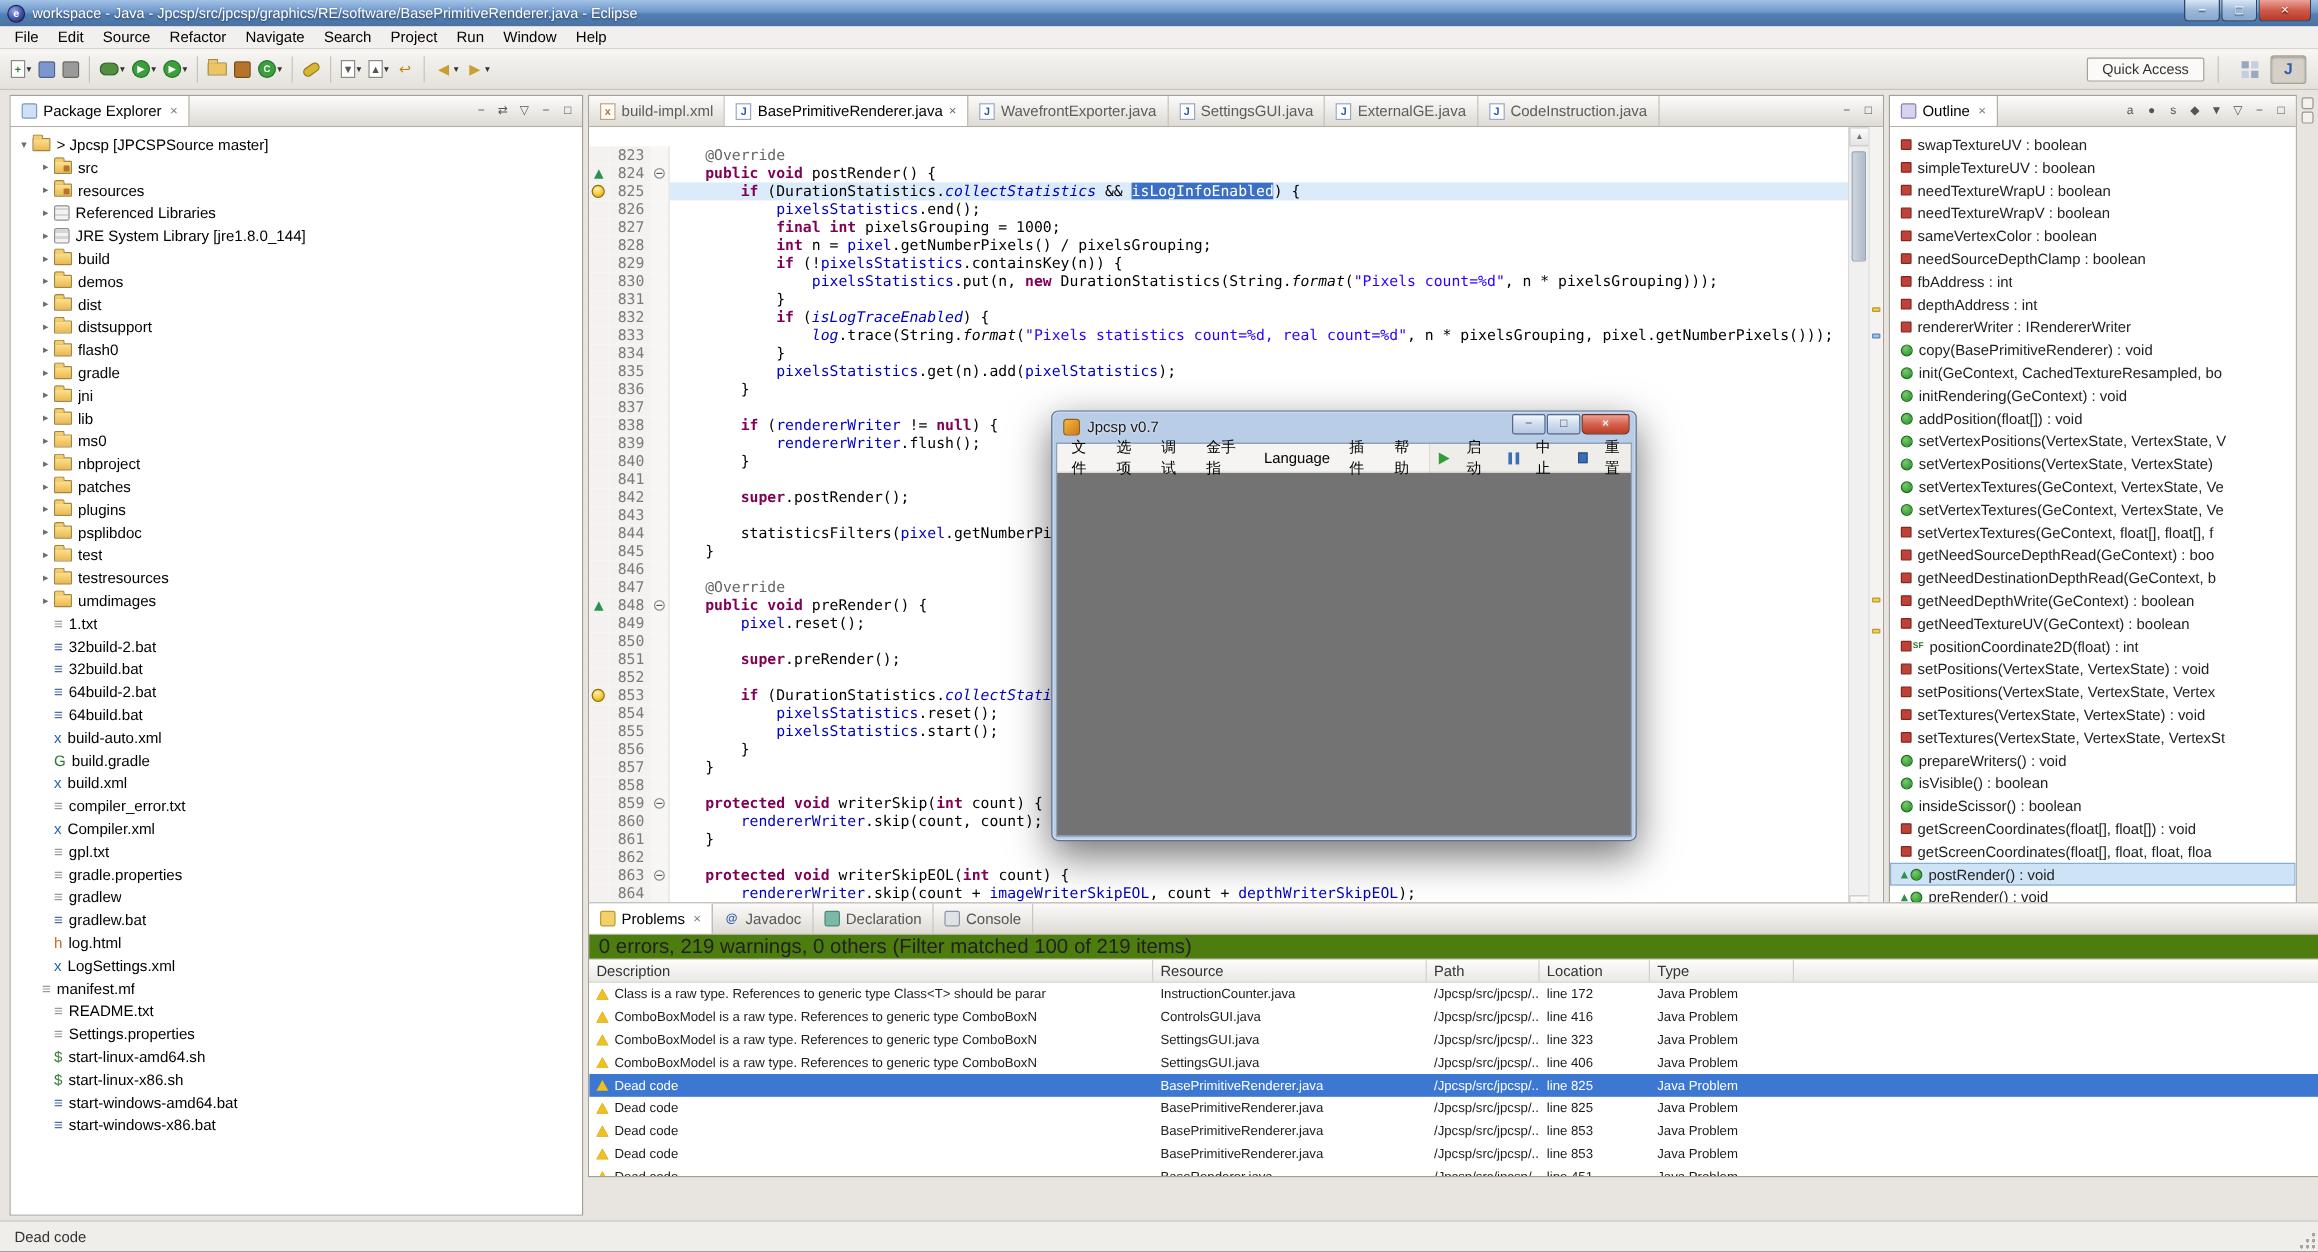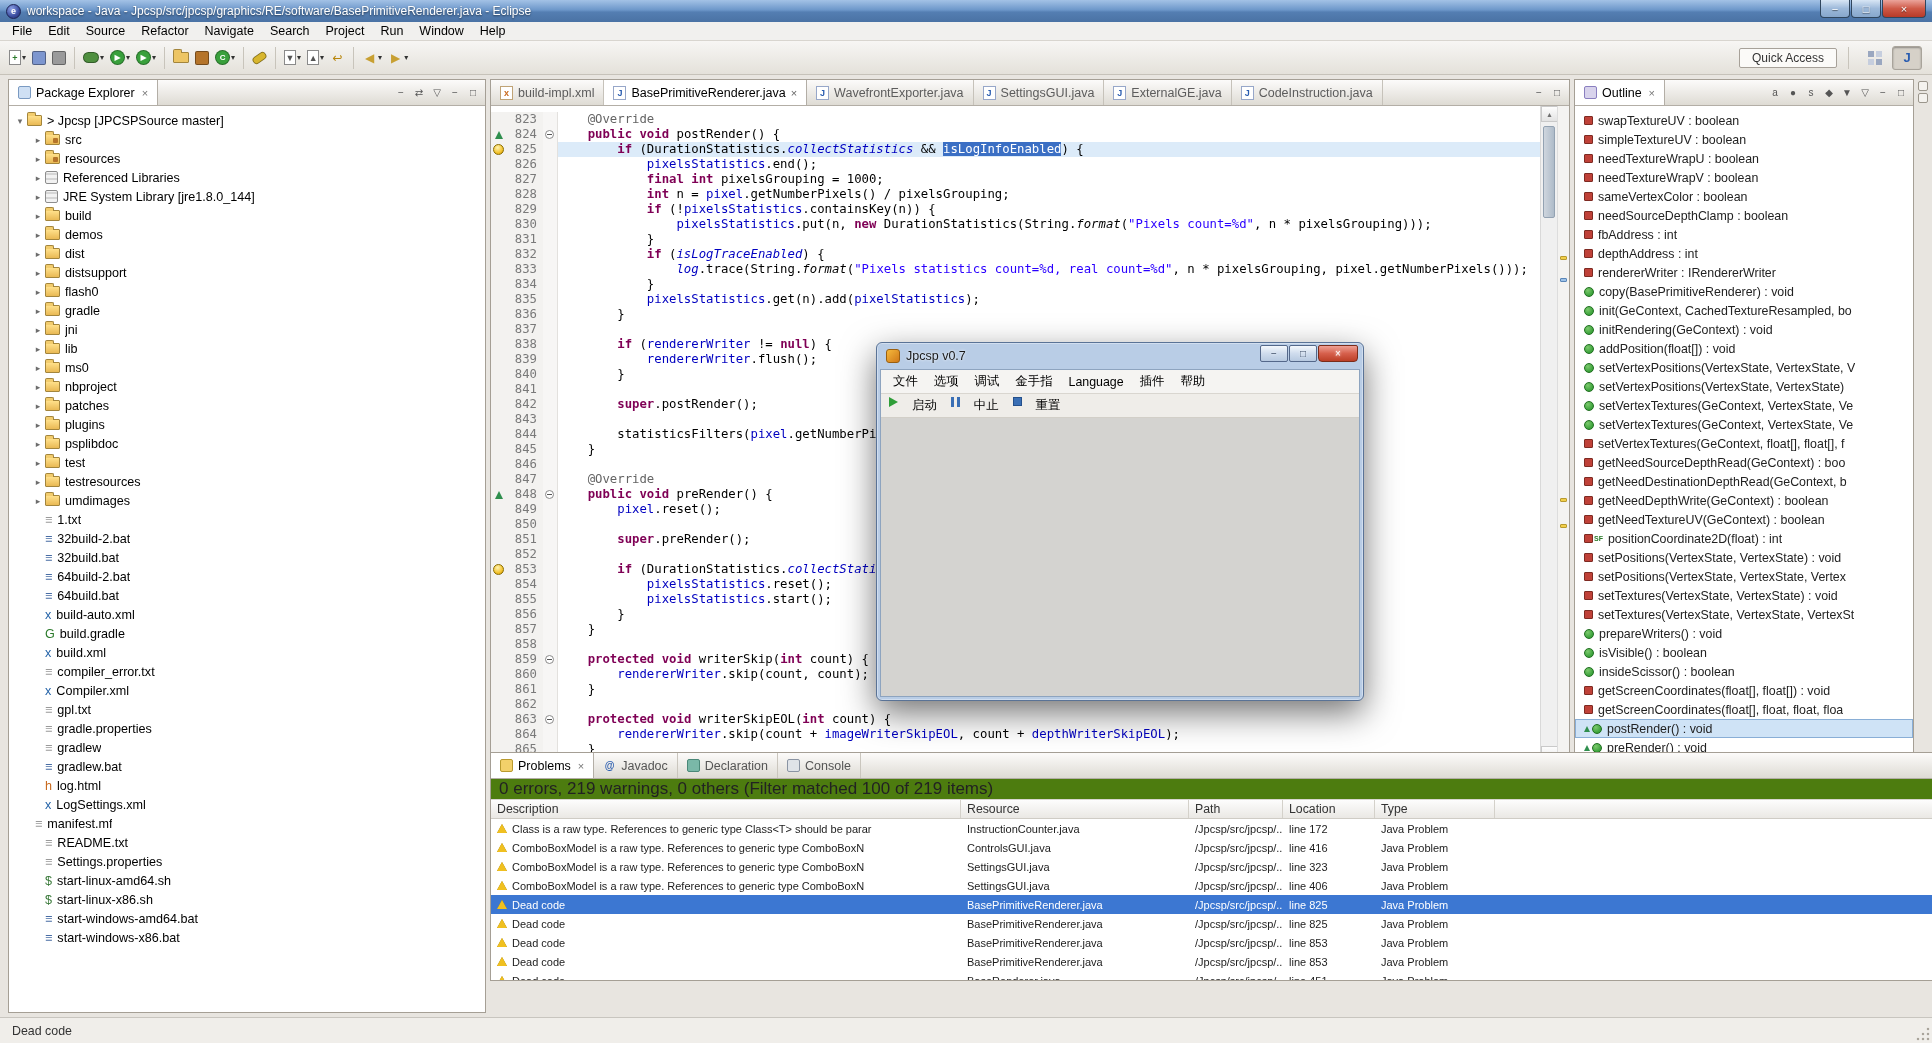--- a/index.html
+++ b/index.html
@@ -94,21 +94,21 @@
   #ed-tabs{display:flex;align-items:stretch;flex:1}
   .etab{display:flex;align-items:center;gap:5px;padding:0 9px;font-size:12.5px;color:#5c5c5c;
     border-right:1px solid #c6c2ba;white-space:nowrap}
   .etab.active{background:#fff;color:#000;border-right:1px solid #b3aea6}
   .fico{width:13px;height:14px;background:#fff;border:1px solid #97a7c9;display:flex;
     align-items:center;justify-content:center;font-size:9px;font-weight:bold}
   .fico.java{color:#2a5db0}
   .fico.xml{color:#c96a1e;border-color:#c0a376}
   .etab-close{color:#666;font-size:11px}
   #ed-body{position:absolute;left:0;top:26px;right:0;bottom:16px;overflow:hidden;background:#fff}
-  #ed-lines{position:absolute;left:0;top:0;right:29px;bottom:0;padding-top:6px;overflow:hidden}
+  #ed-lines{position:absolute;left:0;top:0;right:29px;bottom:0;padding-top:16px;overflow:hidden}
   .cl{display:flex;height:15px;font:12.3px/15px "DejaVu Sans Mono","Liberation Mono",monospace}
   .cl-mk{width:16px;flex:none;background:#f3f2f0;position:relative}
   .cl-ln{width:36px;flex:none;text-align:right;padding-right:6px;color:#7a7a7a;background:#f3f2f0}
   .cl-fd{width:15px;flex:none;background:#f7f6f5;border-right:1px solid #e3e1de;position:relative}
   .cl-code{flex:1;white-space:pre;tab-size:4;-moz-tab-size:4;overflow:hidden}
   .cl-code.cur{background:#dcebf9}
   .tk-p{color:#000}
   .tk-k{color:#7f0055;font-weight:bold}
   .tk-s{color:#2a00ff}
   .tk-a{color:#646464}
@@ -190,27 +190,27 @@
     text-shadow:0 0 3px #fff}
   .jp-icon{width:14px;height:14px;border-radius:3px;margin-right:6px;
     background:linear-gradient(135deg,#f5b93c,#d07818);border:1px solid #9a5f10}
   .jp-btns{margin-left:auto;display:flex;align-self:flex-start;padding-top:2px}
   .jp-btn{width:28px;height:17px;margin-left:1px;border:1px solid #54688a;border-radius:2px;
     background:linear-gradient(#f4f8fc,#cfdced 50%,#b7c9e0);display:flex;align-items:center;justify-content:center;
     color:#3a4a63;font-size:10px}
   .jp-btn.close{width:40px;background:linear-gradient(#efa195,#d6604c 50%,#bc3f27);color:#fff;
     border-color:#7a2c1a;border-radius:2px 2px 4px 4px}
   .jp-inner{position:absolute;left:3px;right:3px;top:26px;bottom:3px;background:#737373;border:1px solid #8ea4bf;
-    display:flex;flex-direction:column}
+    display:flex;}
   .jp-menubar{height:24px;background:#f5f4f2;border-bottom:1px solid #d9d6d0;display:flex;align-items:center;
     padding-left:4px;font-size:12.4px}
   .jp-menu-item{padding:2px 8px}
   .jp-toolbar{height:24px;background:#efede9;border-bottom:1px solid #d2cfc8;display:flex;align-items:center;
     padding-left:8px;gap:14px;font-size:12.4px}
-  .jp-action{display:flex;gap:14px}
+  .jp-action{display:flex;align-items:center;gap:14px}
   .jpi-play{width:0;height:0;border-top:5px solid transparent;border-bottom:5px solid transparent;
     border-left:9px solid #2f9e38}
   .jpi-pause{width:9px;height:10px;border-left:3px solid #3a6fb5;border-right:3px solid #3a6fb5}
   .jpi-reset{width:9px;height:9px;background:#3a6fb5;border:1px solid #24508c}
   .jp-content{flex:1;background:#d4d3d0}
 </style>
 </head>
 <body>
 
 <div id="root">

